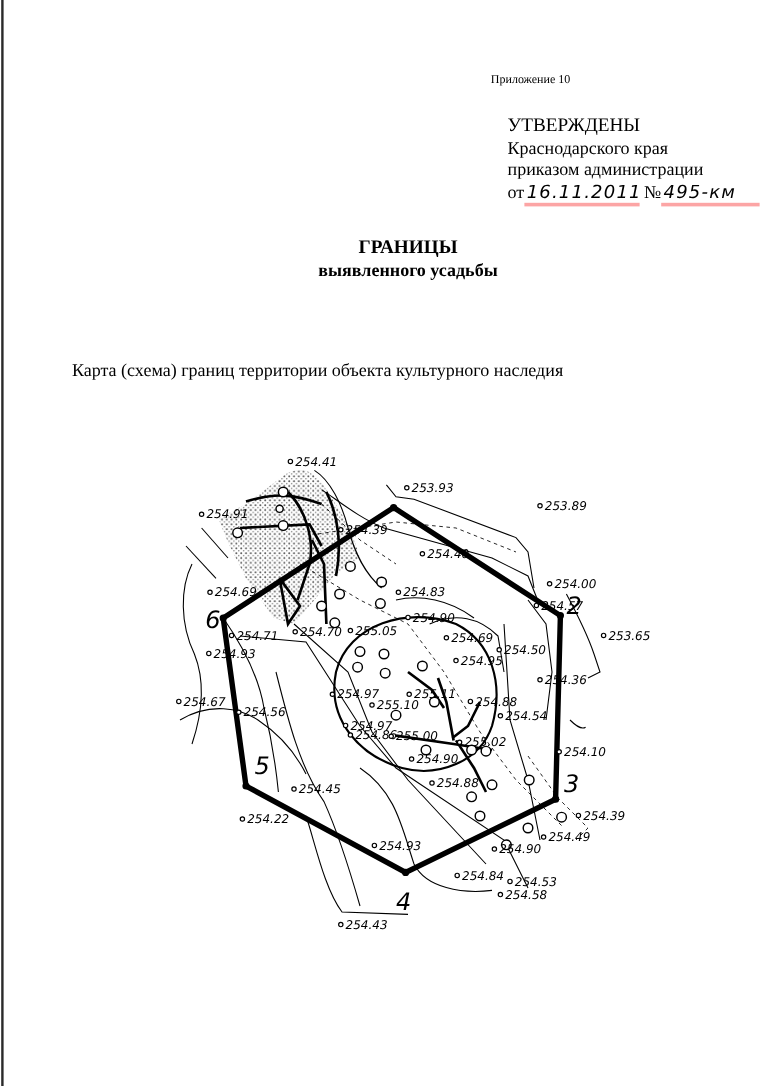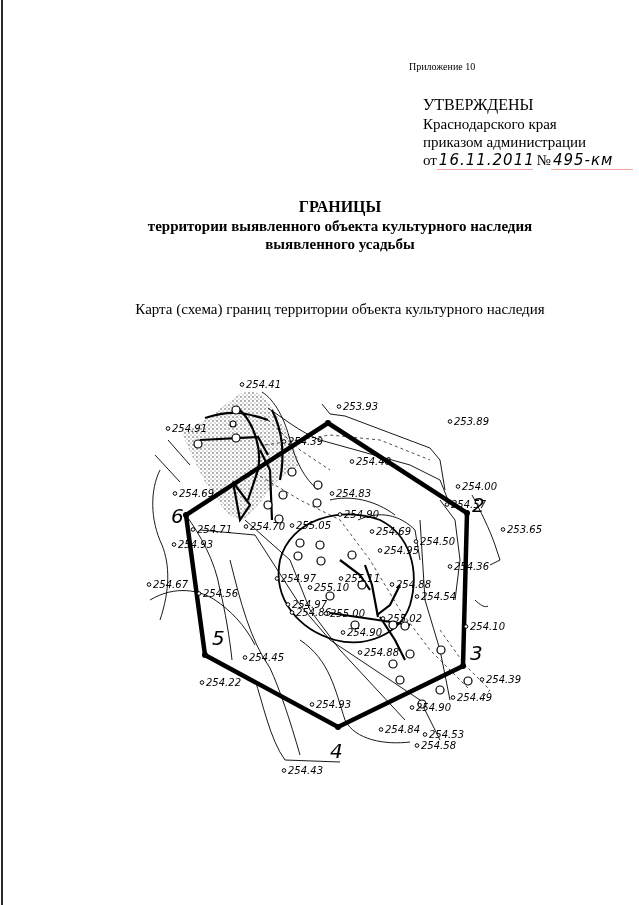--- a/index.html
+++ b/index.html
@@ -4,26 +4,26 @@
 <style>
   html, body { margin: 0; padding: 0; background: #ffffff; }
   body { width: 639px; height: 905px; position: relative; overflow: hidden;
          font-family: "Liberation Serif", serif; color: #000; }
   .edge-line { position: absolute; left: 1px; top: 0; width: 2px; height: 905px; background: #2a2a2a; }
   .appendix { position: absolute; left: 409px; top: 61px; font-size: 10px; }
   .approved { position: absolute; left: 423px; top: 96px; font-size: 15px; line-height: 18px; }
   .approved .cap { font-size: 16px; display: block; margin-bottom: 1px; }
   .approved .line { display: block; }
   .hand { font-family: "DejaVu Sans", sans-serif; font-style: italic; font-size: 15px; letter-spacing: 1px; }
-  .uline { border-bottom: 1px solid #fca5a5; display: inline-block; padding: 0 2px; }
+  .uline { border-bottom: 3px solid #fca5a5; display: inline-block; padding: 0 2px; }
   .title-block { position: absolute; left: 100px; width: 480px; top: 198px; text-align: center;
                  font-weight: bold; font-size: 15px; line-height: 18px; }
   .title-block .main { font-size: 16px; display: block; margin-bottom: 1px; }
   .title-block .l { display: block; white-space: nowrap; }
-  .subtitle { position: absolute; left: 60px; width: 560px; top: 301px; text-align: center; font-size: 15px; }
+  .subtitle { position: absolute; left: 60px; width: 560px; top: 301px; font-size: 15px; }
   .map { position: absolute; left: 0; top: 0; }
   .map text { font-family: "DejaVu Sans", sans-serif; font-style: italic; }
 </style>
 </head>
 <body>
 
 <div class="edge-line"></div>
 
 <div class="appendix">Приложение 10</div>
 
@@ -32,21 +32,20 @@
   <span class="line">Краснодарского края</span>
   <span class="line">приказом администрации</span>
   <span class="line">
     <span>от</span><span class="uline hand" style="width:92px">16.11.2011</span>
     <span>№</span><span class="uline hand" style="width:78px">495-км</span>
   </span>
 </div>
 
 <div class="title-block">
   <span class="main">ГРАНИЦЫ</span>
-  <span class="l">территории выявленного объекта культурного наследия</span>
   <span class="l">выявленного усадьбы</span>
 </div>
 
 <div class="subtitle">Карта (схема) границ территории объекта культурного наследия</div>
 
 <svg class="map" width="639" height="905" viewBox="0 0 639 905">
   <defs>
     <pattern id="stip" width="4" height="4" patternUnits="userSpaceOnUse">
       <rect width="4" height="4" fill="#fff"></rect>
       <circle cx="1" cy="1" r="0.8" fill="#333"></circle>

